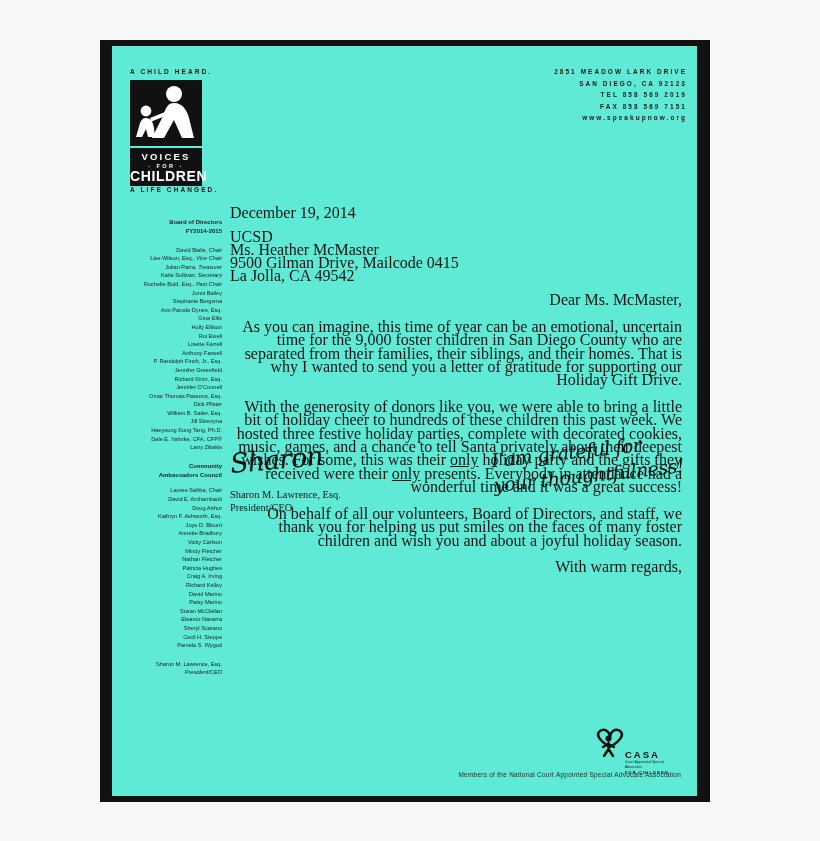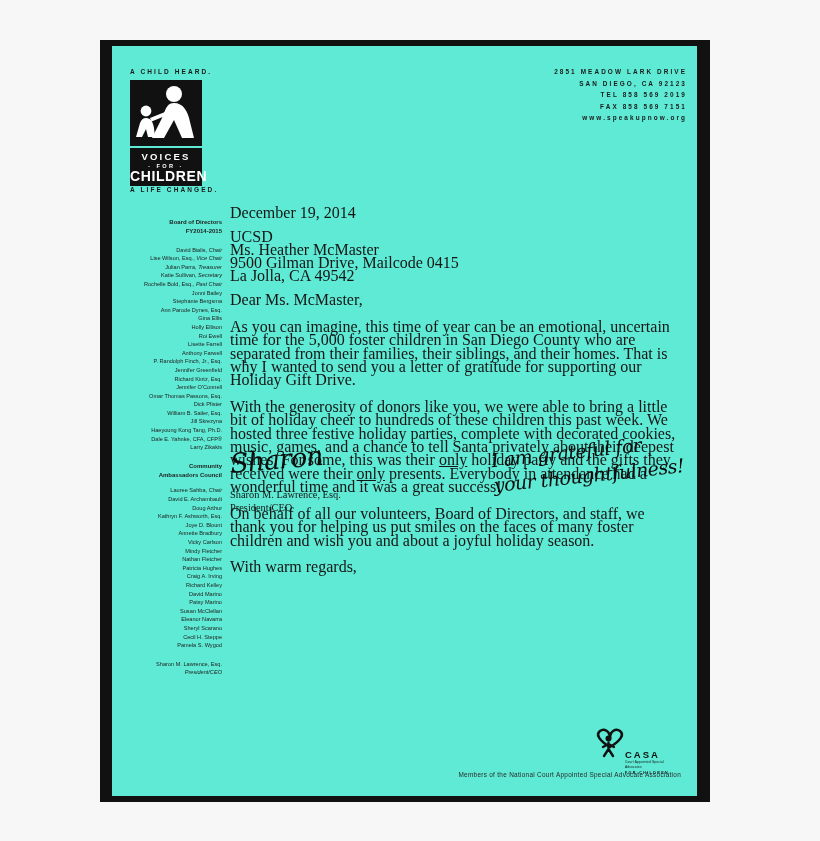--- a/index.html
+++ b/index.html
@@ -65,21 +65,21 @@
   
   #body{
     position:absolute;left:118px;top:160px;width:452px;
     font-family:"Liberation Serif",serif;
     font-size:16px;color:#151515;line-height:13.4px;
   }
   .blk{margin-bottom:11px;}
   .addr div{line-height:13px;}
   #quote{text-align:right;font-style:italic;margin:14px 0 13px;line-height:13.6px;}
   #quote .attrib{font-style:normal;}
-  .para{text-align:left;margin-bottom:13px;}
+  .para{text-align:right;margin-bottom:13px;}
   .para u{text-decoration:underline;}
   
   #sig-area{position:absolute;left:118px;top:398px;width:452px;height:110px;}
   #sig-script{
     position:absolute;left:0;top:0;
     font-family:"DejaVu Serif",serif;font-style:italic;
     font-size:27px;color:#0c0c0c;transform:rotate(-5deg);
     letter-spacing:-1px;
   }
   #sig-name{position:absolute;left:0;top:44px;font-size:10.4px;line-height:13px;color:#151515;}
@@ -214,21 +214,21 @@
     <div class="blk addr">
       <div>UCSD</div>
       <div>Ms. Heather McMaster</div>
       <div>9500 Gilman Drive, Mailcode 0415</div>
       <div>La Jolla, CA 49542</div>
     </div>
 
 
     <div class="para">Dear Ms. McMaster,</div>
 
-    <div class="para">As you can imagine, this time of year can be an emotional, uncertain time for the 5,000 foster children in San Diego County who are separated from their families, their siblings, and their homes.  That is why I wanted to send you a letter of gratitude for supporting our Holiday Gift Drive.</div>
+    <div class="para">As you can imagine, this time of year can be an emotional, uncertain time for the 9,000 foster children in San Diego County who are separated from their families, their siblings, and their homes.  That is why I wanted to send you a letter of gratitude for supporting our Holiday Gift Drive.</div>
 
     <div class="para">
       <span>With the generosity of donors like you, we were able to bring a little bit of holiday cheer to hundreds of these children this past week.  We hosted three festive holiday parties, complete with decorated cookies, music, games, and a chance to tell Santa privately about their deepest wishes. For some, this was their </span><u>only</u><span> holiday party and the gifts they received were their </span><u>only</u><span> presents. Everybody in attendance had a wonderful time and it was a great success!</span>
     </div>
 
     <div class="para">On behalf of all our volunteers, Board of Directors, and staff, we thank you for helping us put smiles on the faces of many foster children and wish you and about a joyful holiday season.</div>
 
     <div class="para">With warm regards,</div>
   </div>
 

